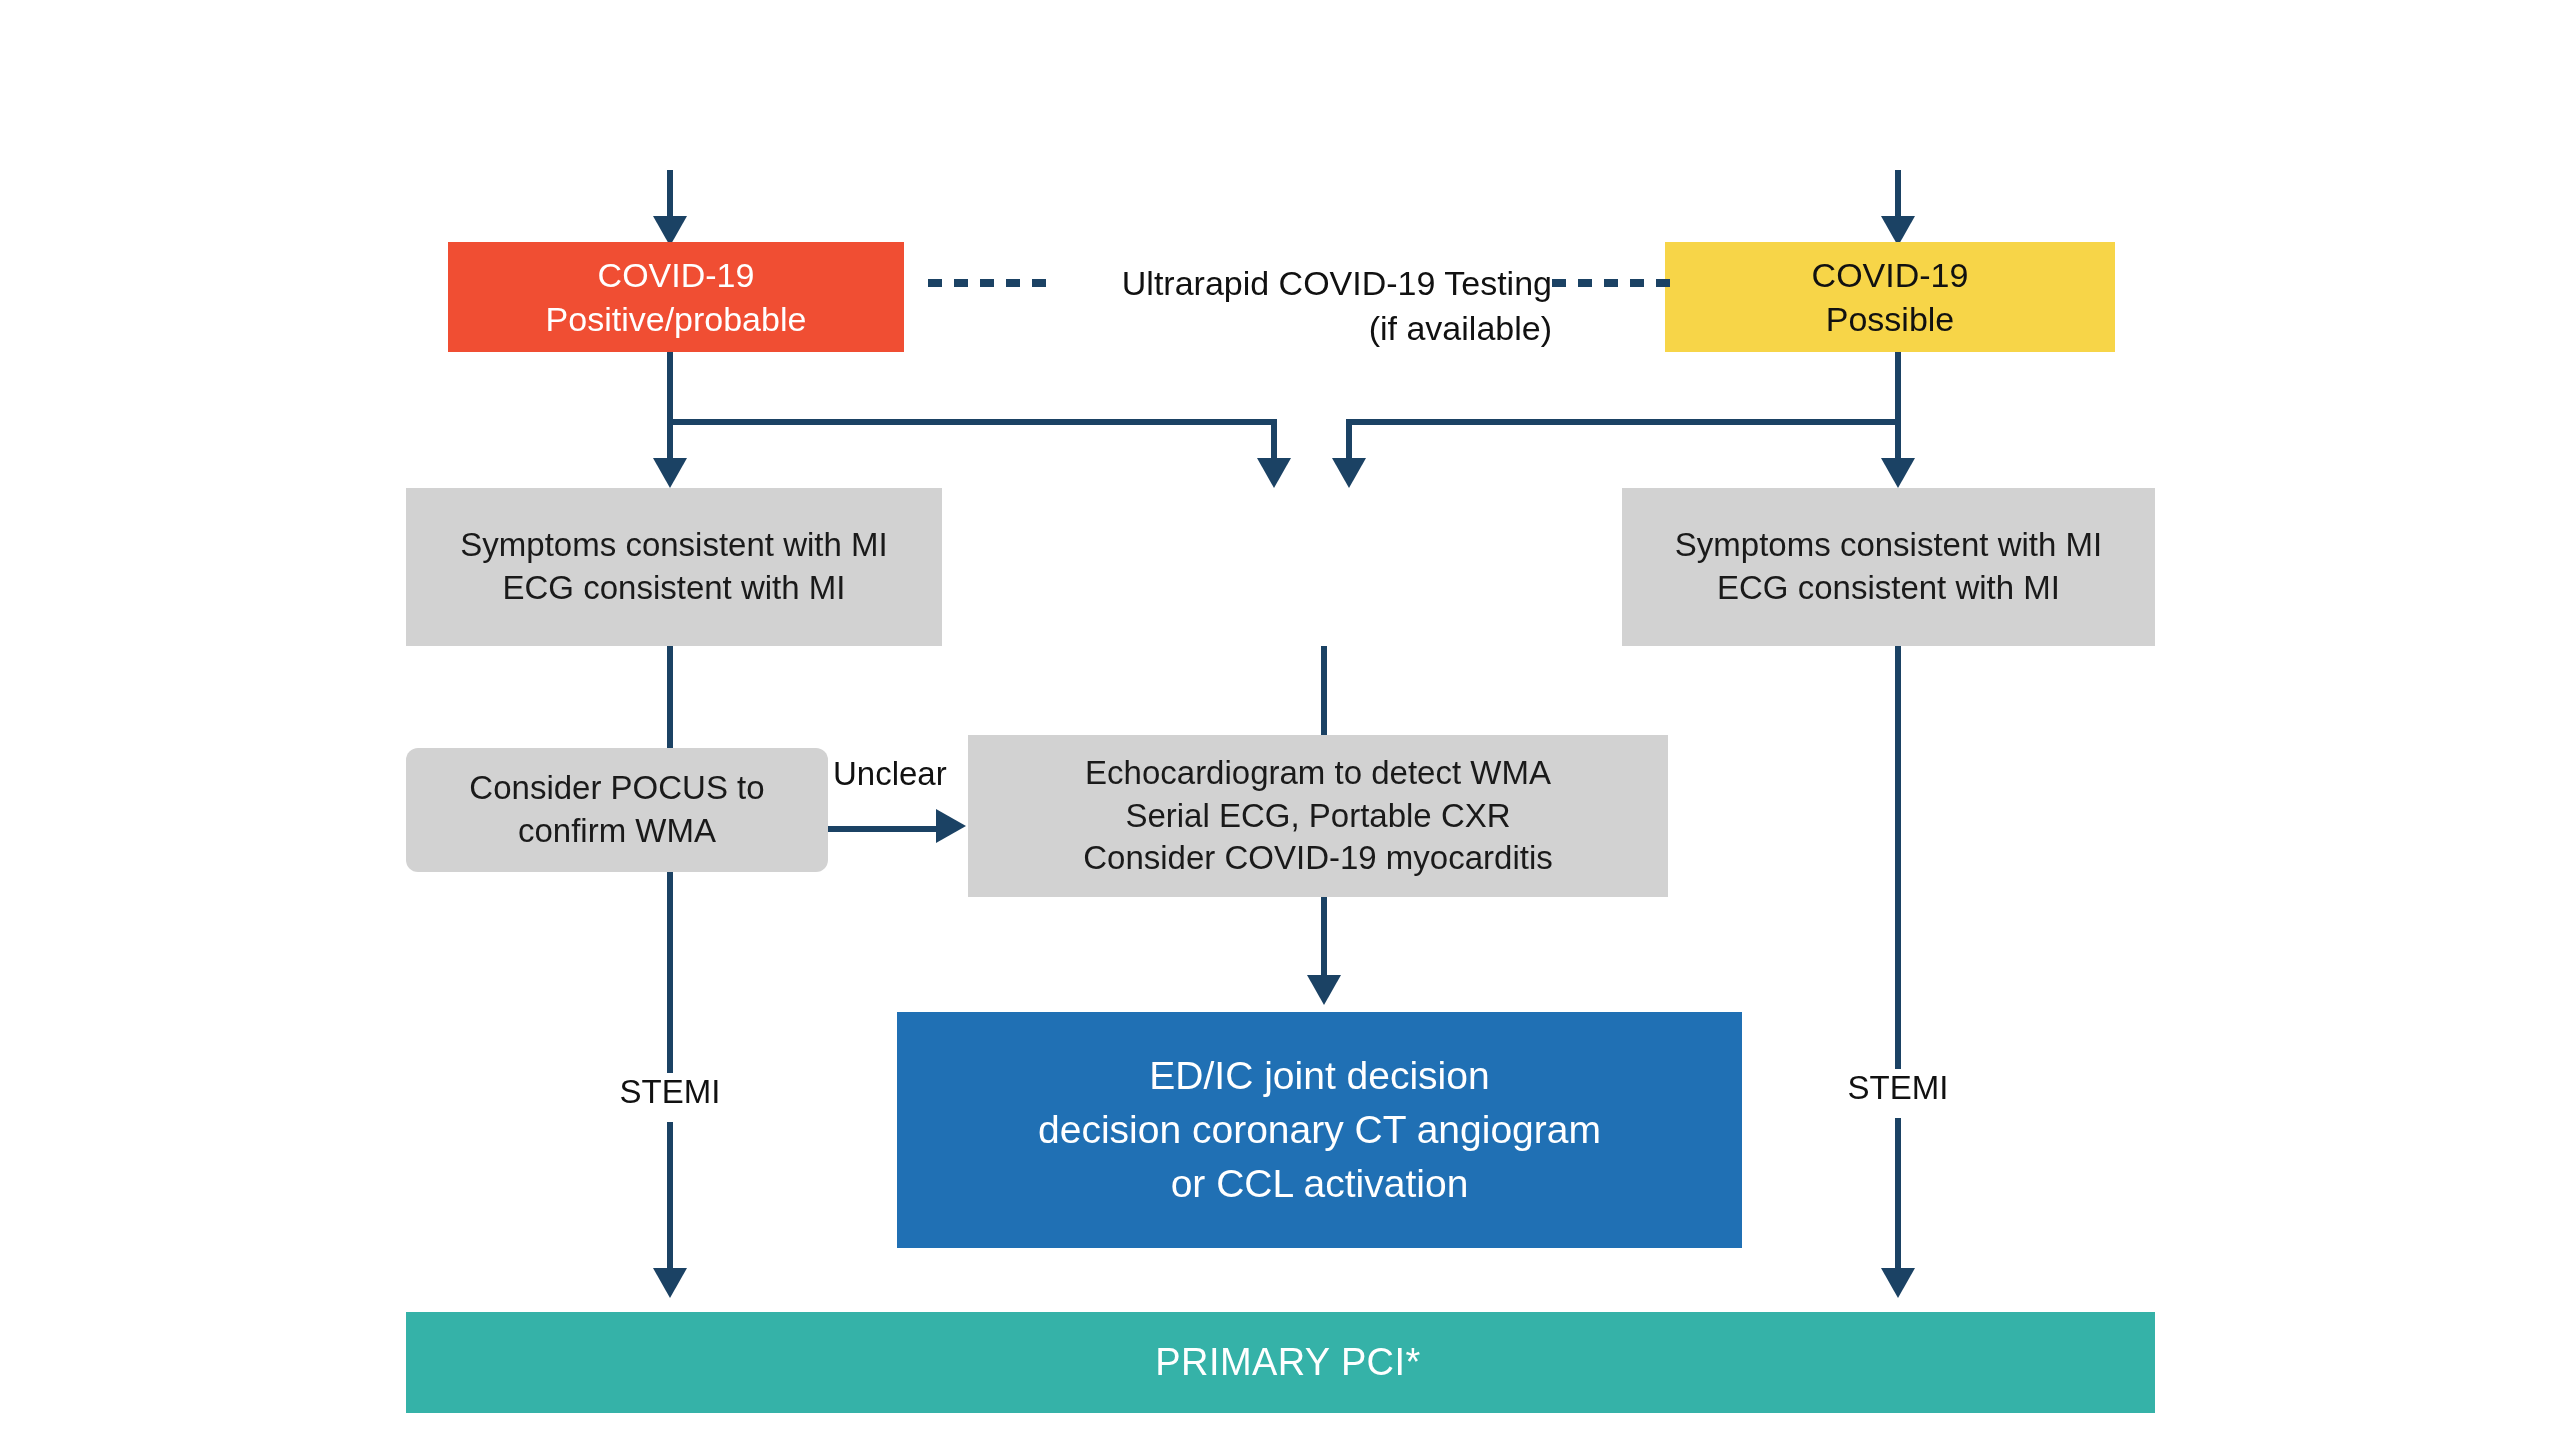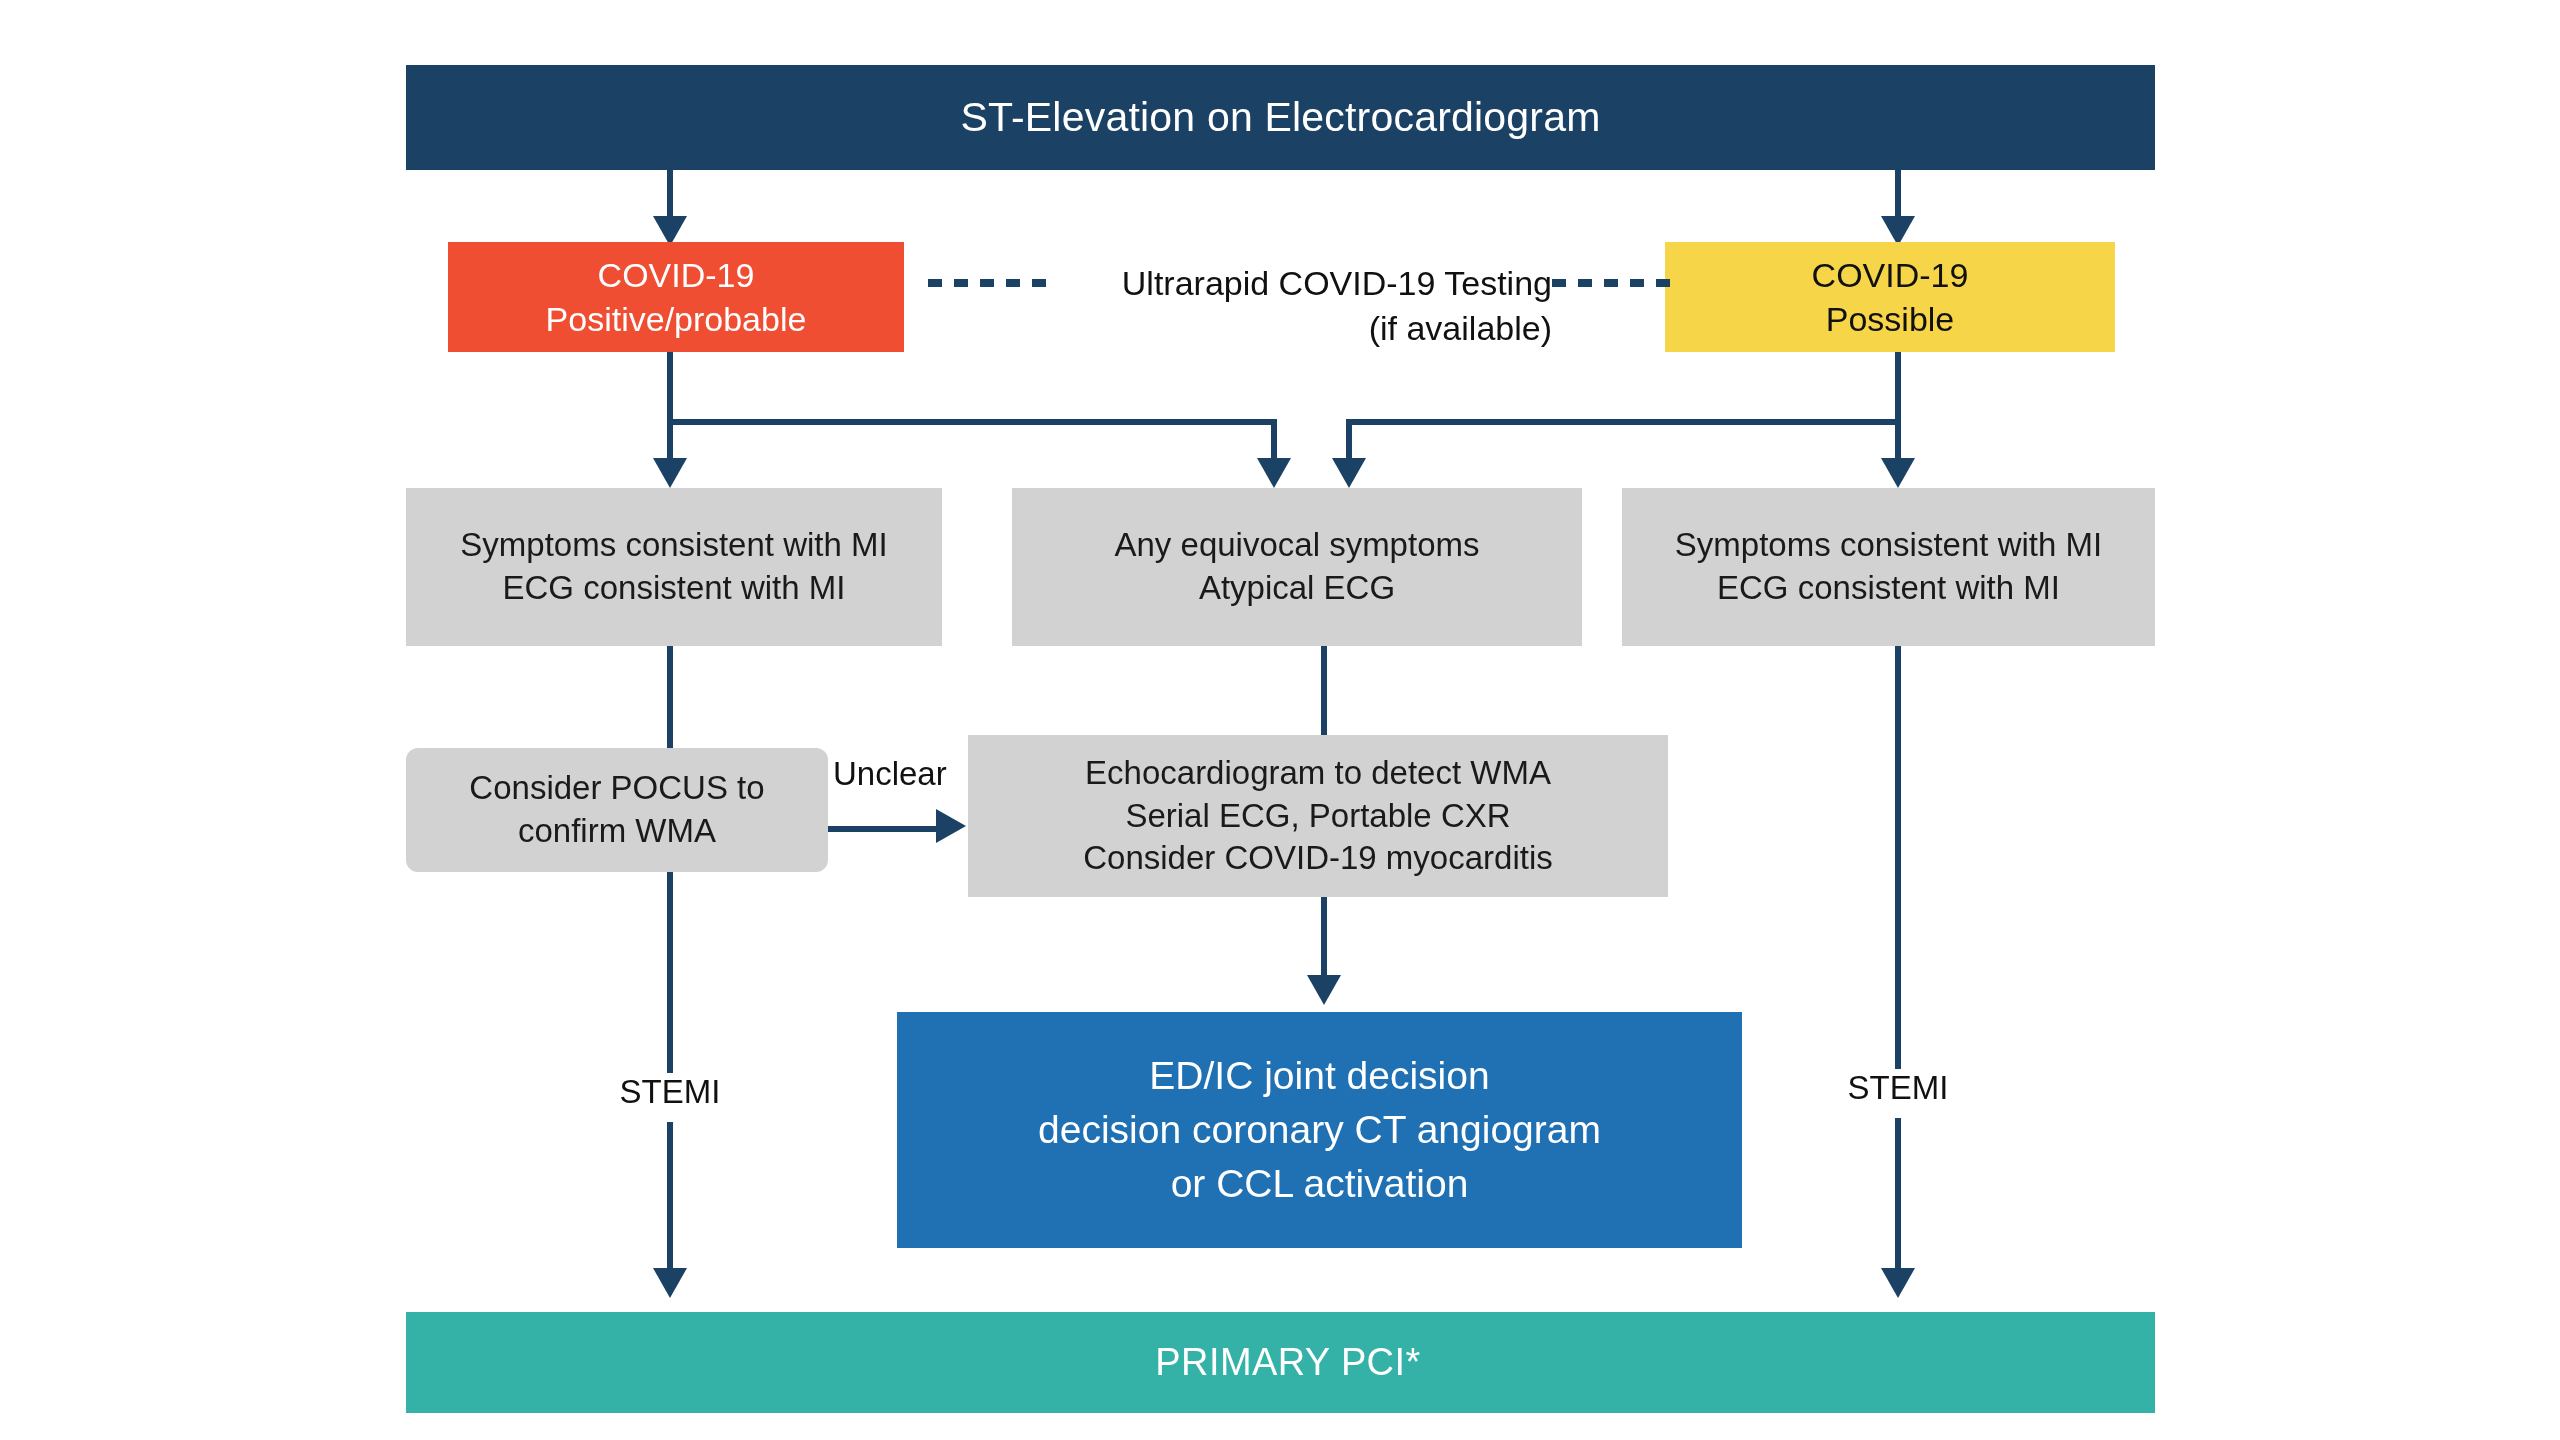--- a/index.html
+++ b/index.html
@@ -119,23 +119,20 @@
     font-size: 34px;
     text-align: right;
     line-height: 1.32;
   }
 </style>
 </head>
 <body>
 
 <div id="canvas">
 
-  <div class="box banner-top" style="left:406px; top:65px; width:1749px; height:105px;">
-    <span class="line">ST-Elevation on Electrocardiogram</span>
-  </div>
 
   <div class="vline" style="left:667px; top:170px; height:52px;"></div>
   <div class="arrowhead" style="left:653px; top:216px;"></div>
 
   <div class="vline" style="left:1895px; top:170px; height:52px;"></div>
   <div class="arrowhead" style="left:1881px; top:216px;"></div>
 
   <div class="box box-red" style="left:448px; top:242px; width:456px; height:110px;">
     <span class="line">COVID-19</span>
     <span class="line">Positive/probable</span>
@@ -168,24 +165,20 @@
   <div class="vline" style="left:1895px; top:419px; height:45px;"></div>
   <div class="arrowhead" style="left:1881px; top:458px;"></div>
   <div class="vline" style="left:1346px; top:419px; height:45px;"></div>
   <div class="arrowhead" style="left:1332px; top:458px;"></div>
 
   <div class="box box-gray" style="left:406px; top:488px; width:536px; height:158px;">
     <span class="line">Symptoms consistent with MI</span>
     <span class="line">ECG consistent with MI</span>
   </div>
 
-  <div class="box box-gray" style="left:1012px; top:488px; width:570px; height:158px;">
-    <span class="line">Any equivocal symptoms</span>
-    <span class="line">Atypical ECG</span>
-  </div>
 
   <div class="box box-gray" style="left:1622px; top:488px; width:533px; height:158px;">
     <span class="line">Symptoms consistent with MI</span>
     <span class="line">ECG consistent with MI</span>
   </div>
 
   <div class="vline" style="left:667px; top:646px; height:427px;"></div>
   <div class="label" style="left:595px; top:1073px; width:150px;">STEMI</div>
   <div class="vline" style="left:667px; top:1122px; height:152px;"></div>
   <div class="arrowhead" style="left:653px; top:1268px;"></div>

